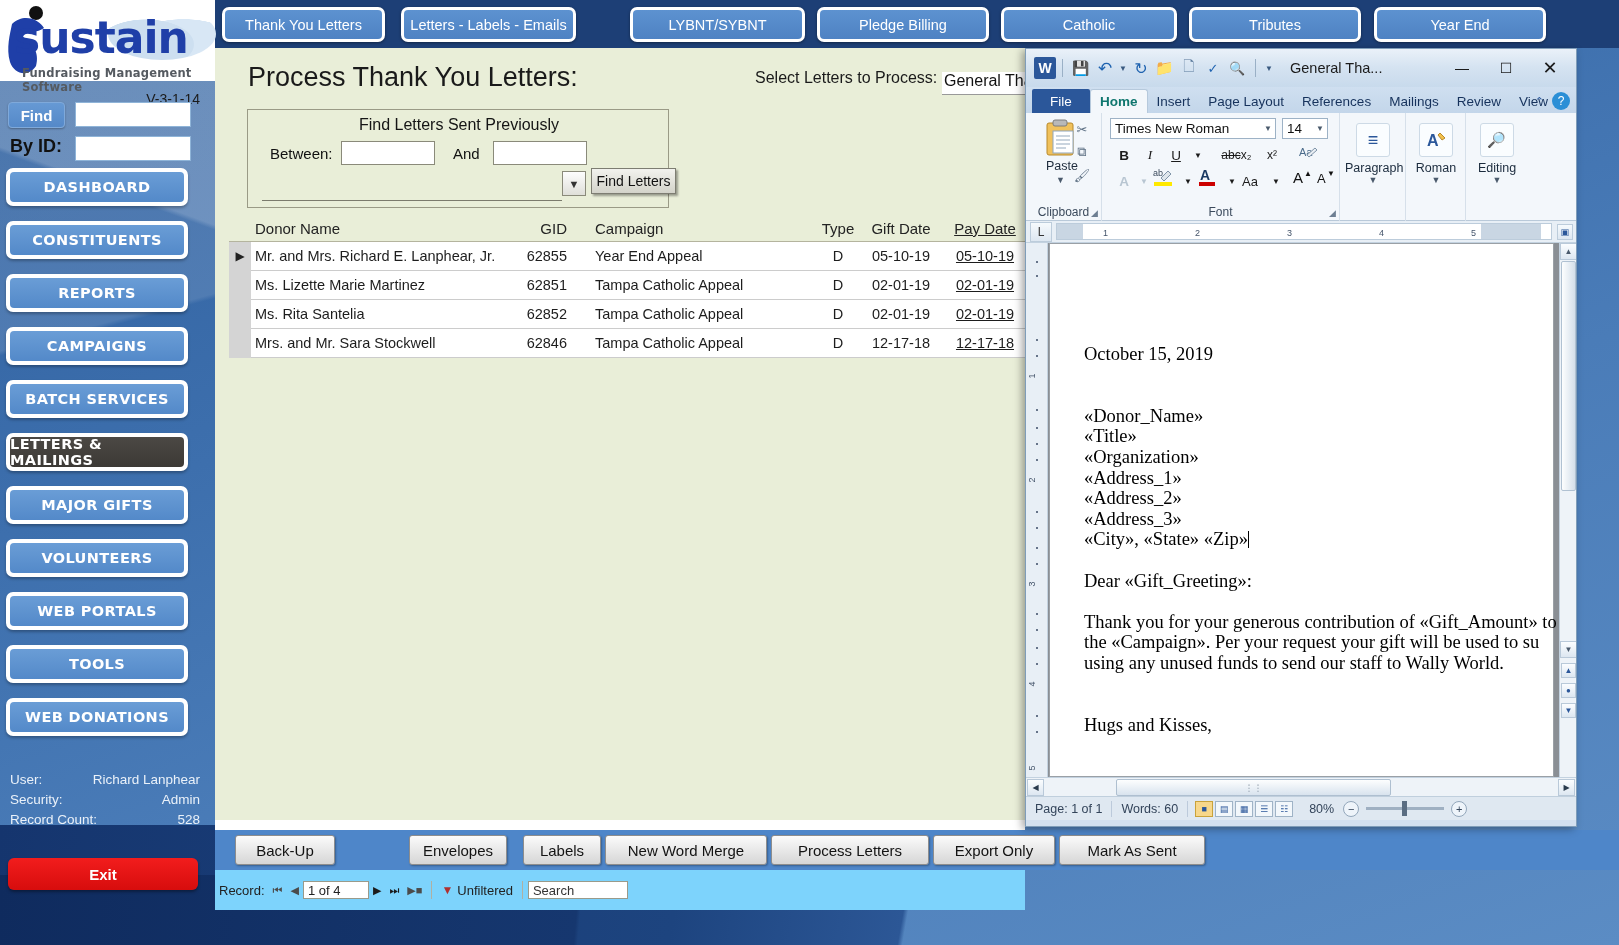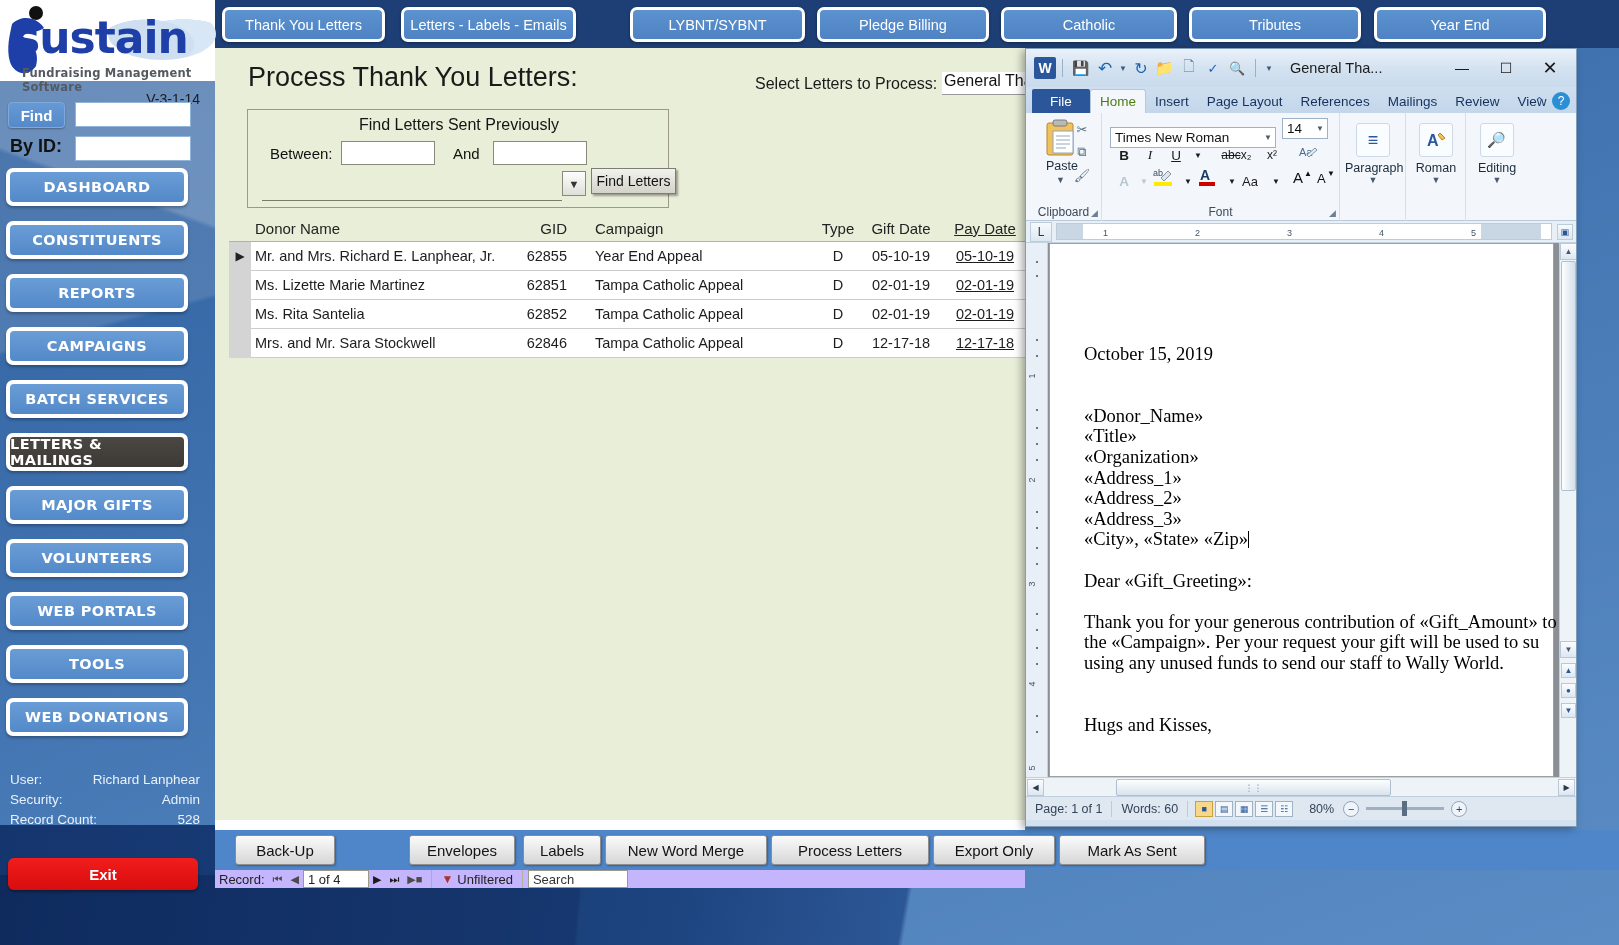--- a/index.html
+++ b/index.html
@@ -136,21 +136,21 @@
   .form-panel{
     position:absolute; left:215px; top:48px; width:810px; height:780px;
     background:#e9eed8;
   }
   .form-title{
     position:absolute; left:33px; top:14px;
     font-size:27px; color:#1a1a1a;
     font-family:"Liberation Sans", sans-serif;
   }
   .select-letters-label{
-    position:absolute; left:540px; top:27px; font-size:16px; color:#1a1a1a;
+    position:absolute; left:540px; top:21px; font-size:16px; color:#1a1a1a;
   }
   .select-letters-value{
     position:absolute; left:727px; top:24px; width:100px; height:23px;
     background:#ffffff; border-bottom:1px solid #999;
     font-size:16px; color:#111; padding-left:2px; overflow:hidden; white-space:nowrap;
   }
   .find-prev-box{
     position:absolute; left:32px; top:61px; width:422px; height:99px;
     border:1px solid #9a9a86; background:#e9eed8;
   }
@@ -216,22 +216,22 @@
   }
   .action-btn{
     position:absolute; top:5px; height:30px;
     background:linear-gradient(180deg,#fbfbfb 0%,#d6d6d6 100%);
     border:1px solid #8d8d8d; border-radius:3px;
     display:flex; align-items:center; justify-content:center;
     font-size:15px; color:#131313;
     box-shadow:1px 1px 2px rgba(0,0,0,.3);
   }
   .record-bar{
-    position:absolute; left:215px; top:870px; width:810px; height:18px;
-    background:#c4b5fd; display:flex; align-items:center; font-size:13px; color:#222;
+    position:absolute; left:215px; top:870px; width:810px; height:40px;
+    background:#7dd3fc; display:flex; align-items:center; font-size:13px; color:#222;
   }
   .rb-item{ display:flex; align-items:center; height:22px; padding:0 4px; }
   .rb-box{
     width:66px; height:18px; background:#ffffff; border:1px solid #9a9a8a;
     display:flex; align-items:center; padding-left:4px; font-size:13px;
   }
   .rb-sep{ width:1px; height:18px; background:#b0b0a2; margin:0 5px; }
   .rb-search{
     width:100px; height:18px; background:#ffffff; border:1px solid #9a9a8a;
     display:flex; align-items:center; padding-left:4px; font-size:13px; color:#333;
@@ -282,21 +282,21 @@
     width:58px; height:24px; background:#2b579a; color:#fff;
     display:flex; align-items:center; justify-content:center; font-size:13.5px;
     border-radius:2px 2px 0 0;
   }
   .rt{
     height:24px; padding:0 9px; display:flex; align-items:center;
     font-size:13.5px; color:#16325c;
   }
   .rt.active{
     background:#f3f7fb; border:1px solid #b6c9dc; border-bottom:none;
-    border-radius:3px 3px 0 0; color:#4d7c0f;
+    border-radius:3px 3px 0 0; color:#0f766e;font-weight:bold;
   }
   .rt-right{ position:absolute; right:6px; bottom:3px; display:flex; align-items:center; gap:8px; }
   .rt-help{
     width:18px;height:18px;border-radius:50%;background:#2b8fd6;color:#fff;
     font-size:12px;display:flex;align-items:center;justify-content:center;
   }
 
   .ribbon{
     position:relative; height:108px;
     background:#f3f7fb; border-bottom:1px solid #b9c9d9;
@@ -311,21 +311,21 @@
   .paste-ic{
     position:absolute; left:18px; top:6px; width:34px; height:38px;
   }
   .paste-lbl{ position:absolute; left:8px; top:46px; width:56px; text-align:center; font-size:12.5px; color:#1d2b3c;}
   .paste-car{ position:absolute; left:30px; top:62px; font-size:9px; color:#4a5a6c;}
   .clip-ic{ position:absolute; right:10px; width:18px; height:18px; font-size:13px; color:#5c6f83; display:flex; align-items:center; justify-content:center;}
 
   .font-name{
     position:absolute; left:8px; top:5px; width:166px; height:21px;
     background:#fff; border:1px solid #9db2c6; font-size:13.5px;
-    display:flex; align-items:center; padding-left:4px; color:#111;margin-top:9px;
+    display:flex; align-items:center; padding-left:4px; color:#111;
   }
   .font-size{
     position:absolute; left:180px; top:5px; width:46px; height:21px;
     background:#fff; border:1px solid #9db2c6; font-size:13.5px;
     display:flex; align-items:center; padding-left:4px; color:#111;
   }
   .cbx-arrow{ position:absolute; right:3px; font-size:8px; color:#4a5a6c; }
   .fbtn{
     position:absolute; height:20px; min-width:20px;
     display:flex; align-items:center; justify-content:center;
@@ -603,21 +603,21 @@
         <div class="c-gift">12-17-18</div>
         <div class="c-pay">12-17-18</div>
       </div>
     </div>
   </div>
 
   <div class="white-strip"></div>
 
   <div class="action-bar">
     <div class="action-btn" style="left:20px;  width:100px">Back-Up</div>
-    <div class="action-btn" style="left:194px; width:106px">Envelopes</div>
+    <div class="action-btn" style="left:194px; width:98px">Envelopes</div>
     <div class="action-btn" style="left:308px; width:78px">Labels</div>
     <div class="action-btn" style="left:390px; width:162px">New Word Merge</div>
     <div class="action-btn" style="left:556px; width:158px">Process Letters</div>
     <div class="action-btn" style="left:718px; width:122px">Export Only</div>
     <div class="action-btn" style="left:844px; width:146px">Mark As Sent</div>
   </div>
 
   <div class="record-bar">
     <div class="rb-item">Record:</div>
     <div class="arrow-g">⏮</div>

